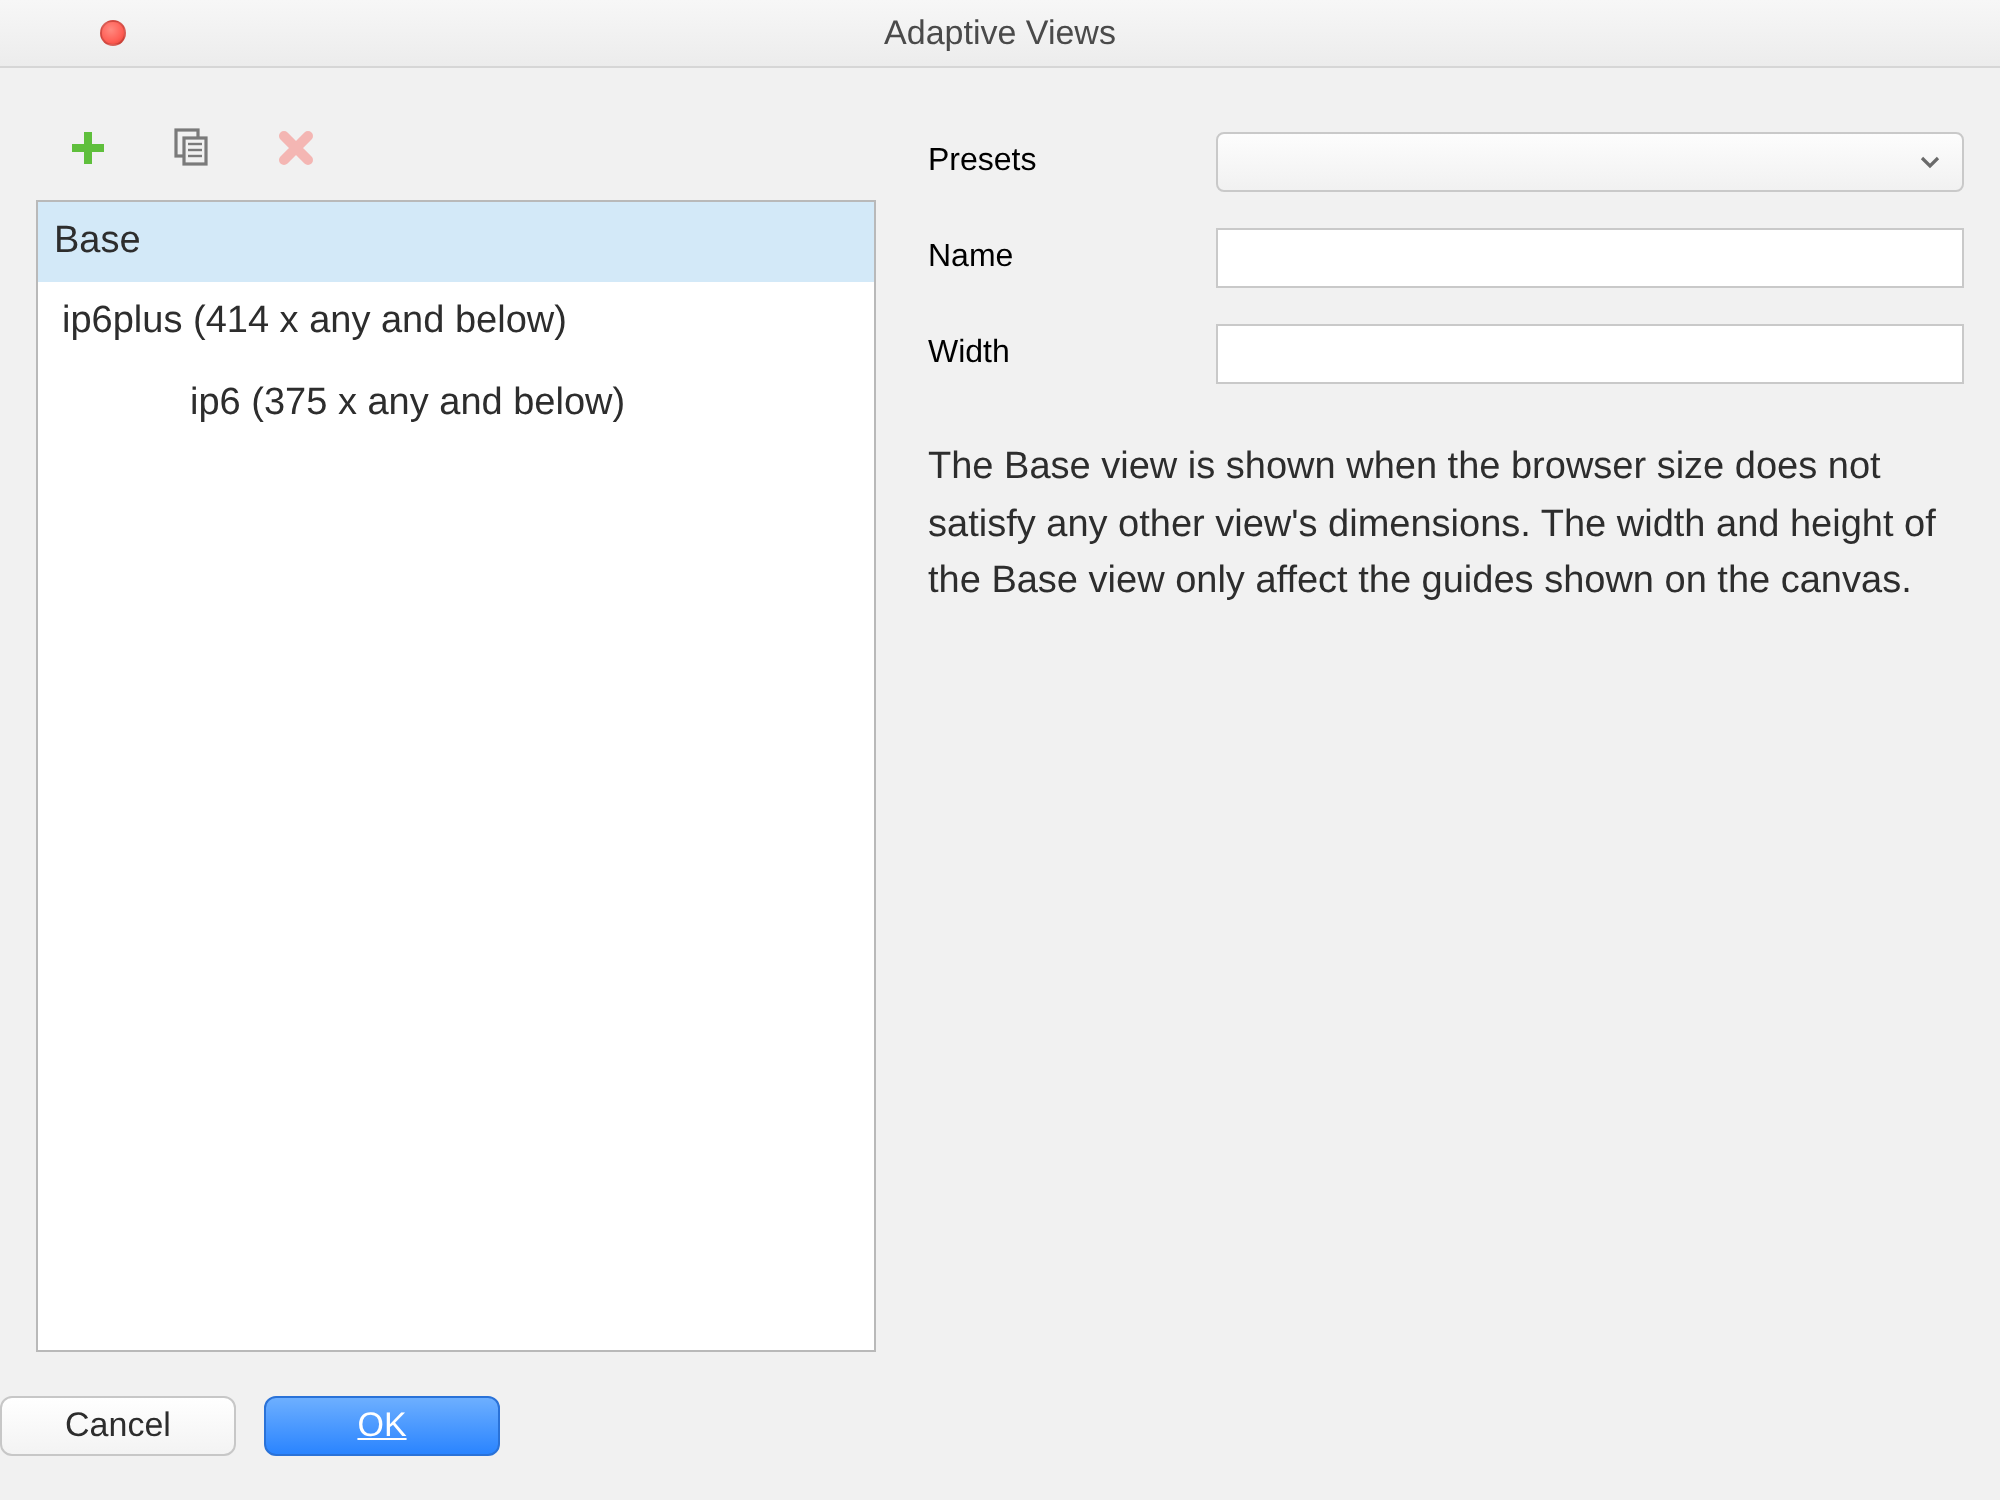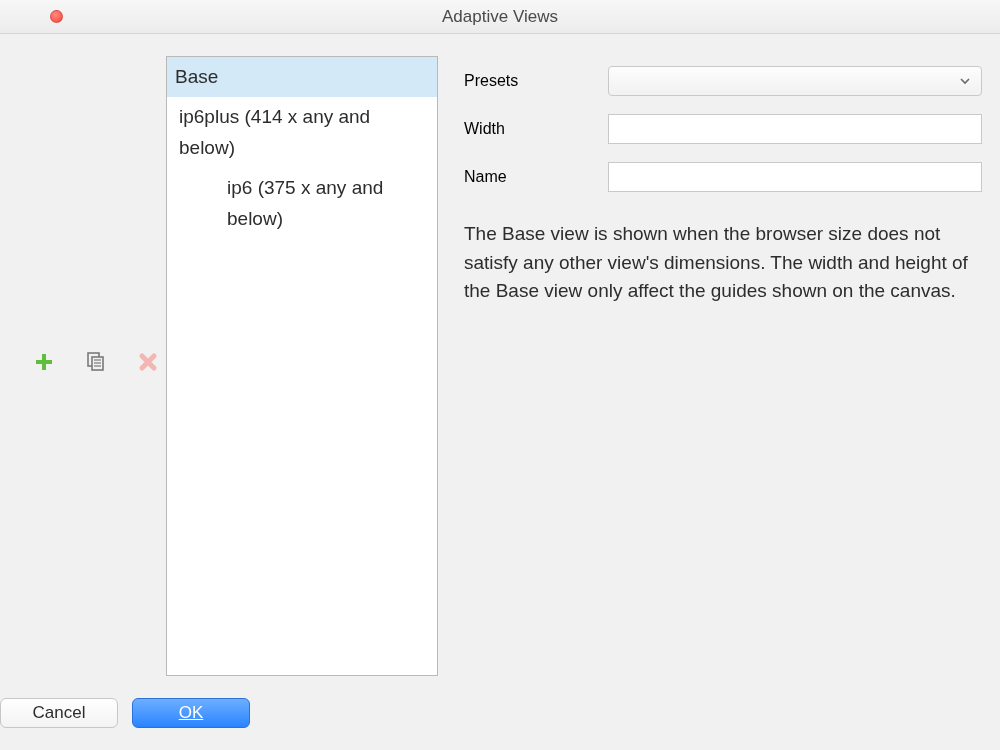--- a/index.html
+++ b/index.html
@@ -42,21 +42,21 @@
     }
     .content {
       display: flex;
       padding: 22px 18px 14px 18px;
       gap: 26px;
       height: calc(100% - 34px - 60px);
     }
     .left-col {
       width: 420px;
       display: flex;
-      flex-direction: row;
+      flex-direction: column;
     }
     .toolbar {
       display: flex;
       align-items: center;
       gap: 28px;
       padding: 6px 6px 14px 14px;
     }
     .tool-btn {
       width: 24px;
       height: 24px;
@@ -75,21 +75,21 @@
       padding: 5px 8px;
       font-size: 19px;
       color: #2d2d2d;
       cursor: default;
       line-height: 1.6;
     }
     .list-item.selected {
       background: #d3e9f8;
     }
     .indent-1 { padding-left: 12px; }
-    .indent-2 { padding-left: 60px; }
+    .indent-2 { padding-left: 76px; }
     .right-col {
       flex: 1;
       display: flex;
       flex-direction: column;
       gap: 18px;
       padding-top: 10px;
     }
     .form-row {
       display: flex;
       align-items: center;
@@ -208,26 +208,26 @@
       <div class="form-label">Presets</div>
       <div class="select-wrap">
         <span style="flex:1"></span>
         <svg width="12" height="12" viewBox="0 0 12 12">
           <path d="M2 4 L6 8 L10 4" fill="none" stroke="#6a6a6a" stroke-width="1.6"></path>
         </svg>
       </div>
     </div>
 
     <div class="form-row">
+      <div class="form-label">Name</div>
+      <input class="text-input" type="text" value="" style="">
+    </div>
+
+    <div class="form-row">
       <div class="form-label">Width</div>
-      <input class="text-input" type="text" value="" style="">
-    </div>
-
-    <div class="form-row">
-      <div class="form-label">Name</div>
       <input class="text-input" type="text" value="" style="">
     </div>
 
 
     <div class="description">The Base view is shown when the browser size does not satisfy any other view's dimensions. The width and height of the Base view only affect the guides shown on the canvas.</div>
 
   </div>
 
 </div>
 

